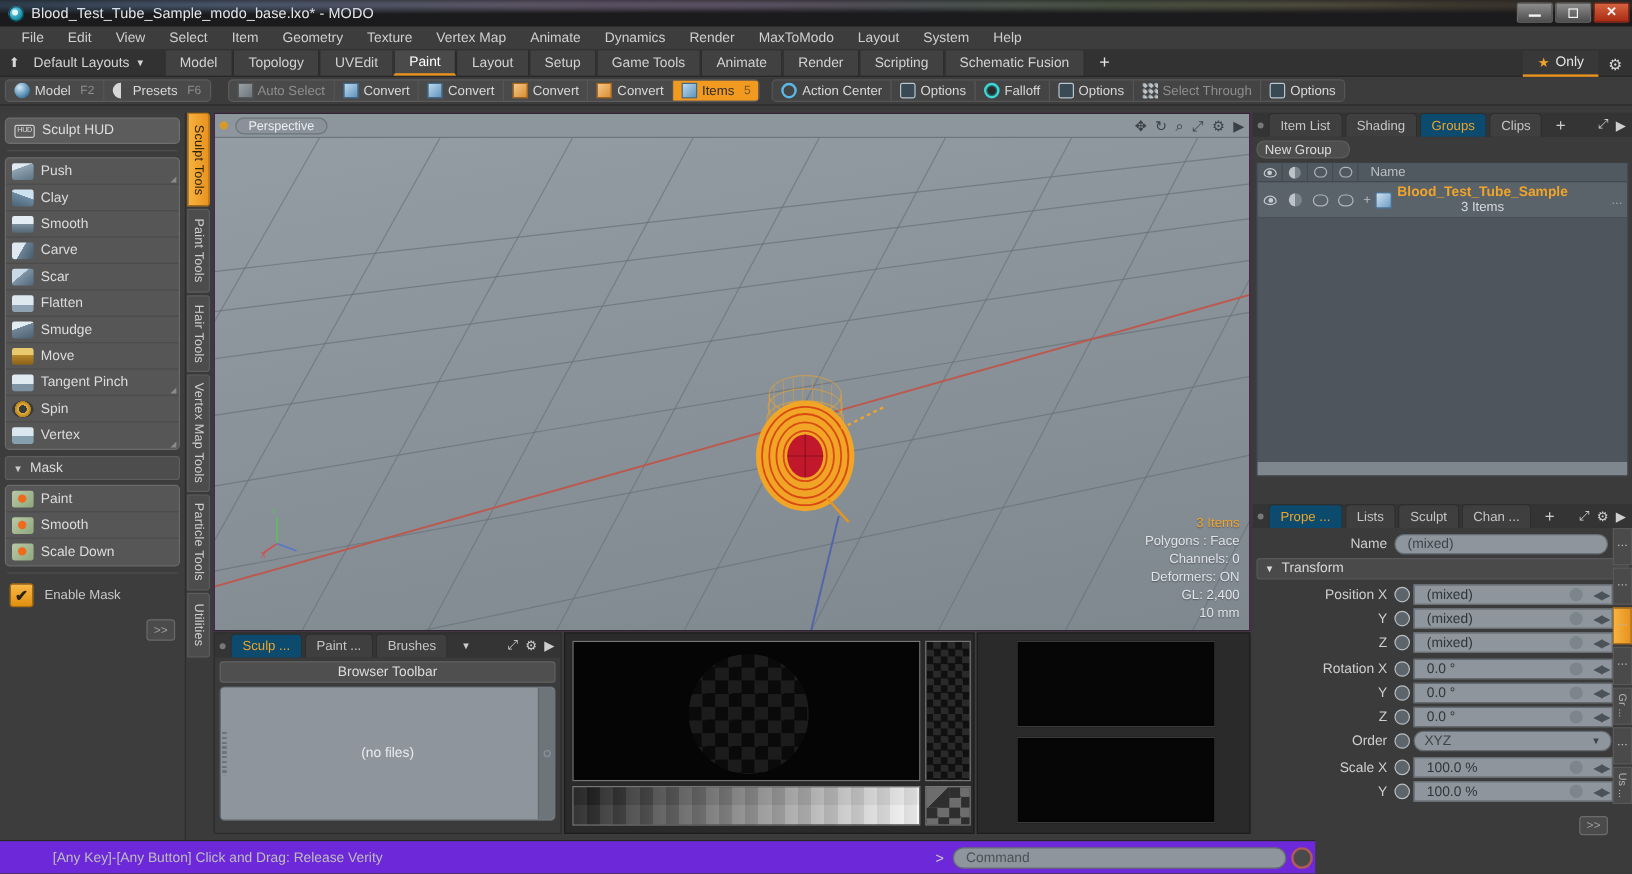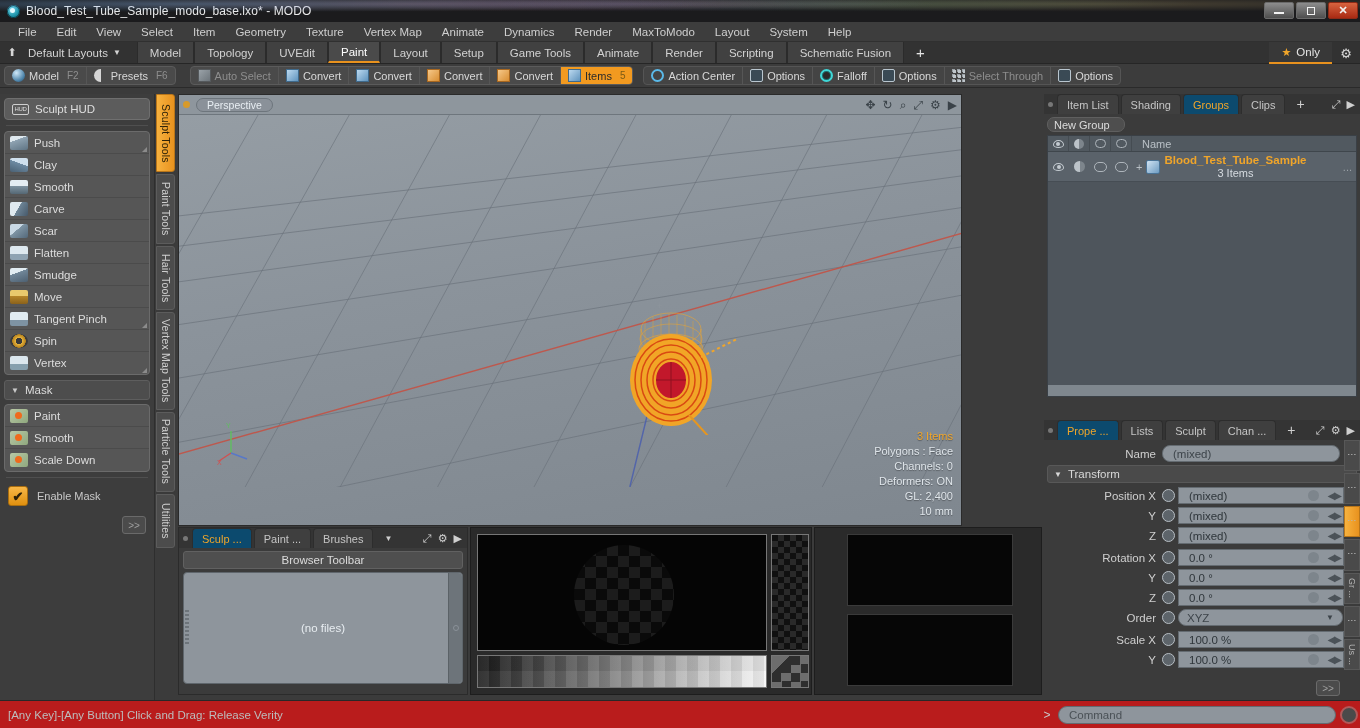--- a/index.html
+++ b/index.html
@@ -132,21 +132,21 @@
   .vtabs { position: absolute; left: 156px; top: 0; width: 19px; height: 430px;
     background: #3a3a3a; display: flex; flex-direction: column; }
   .vtab { flex: none; width: 19px; background: #4c4c4c; border: 1px solid #5c5c5c;
     border-radius: 0 3px 3px 0; margin-bottom: 2px; display: flex; align-items: center; justify-content: center;
     color: #cfcfcf; }
   .vtab span { writing-mode: vertical-rl; font-size: 10.5px; letter-spacing: .2px; }
   .vtab.active { background: linear-gradient(90deg,#f7b23f,#e8921e); border-color: #b9761a; }
   .vtab.active span { color: #2e2208; }
 
   
-  .viewport { position: absolute; left: 178px; top: 0; width: 784px; height: 432px;
+  .viewport { position: absolute; left: 178px; top: 0; width: 864px; height: 432px;
     background: #a21caf; border: 1px solid #2a2a2a; overflow: hidden; }
   .vp-header { height: 20px; background: #8e969d; display: flex; align-items: center; gap: 6px;
     padding-left: 4px; border-bottom: 1px solid #6e767d; position: relative; }
   .vp-dot { width: 7px; height: 7px; border-radius: 50%; background: #d79a2a; }
   .vp-pill { height: 14px; padding: 0 10px; border: 1px solid #6d757c; border-radius: 7px;
     background: #8a9199; color: #e8eef3; font-size: 10.5px; display: flex; align-items: center; justify-content: center; }
   .vp-pill.wide { min-width: 112px; margin-top: 36px; }
   .vp-icons { position: absolute; right: 4px; display: flex; gap: 7px; align-items: center; color: #3a4248; font-size: 12px; }
   .vp-canvas { position: absolute; top: 20px; left: 0; right: 0; bottom: 0;
     background: linear-gradient(170deg,#959da4 0%, #8b939b 40%, #7f878f 100%); overflow: hidden; }
@@ -243,22 +243,22 @@
   .prop-vtabs { position: absolute; right: 0; top: 20px; width: 16px; bottom: 30px; display: flex; flex-direction: column; gap: 2px; }
   .pvt { flex: 1; background: #4a4a4a; border: 1px solid #585858; display: flex; align-items: center; justify-content: center;
     color: #b5b5b5; font-size: 9px; }
   .pvt span { writing-mode: vertical-rl; }
   .pvt.act { background: linear-gradient(90deg,#f7b23f,#e8921e); border-color: #b9761a; }
   .pvt .dots { writing-mode: vertical-rl; letter-spacing: 2px; }
   .adv2 { position: absolute; right: 20px; bottom: 4px; width: 24px; height: 16px; border: 1px solid #6a6a6a;
     border-radius: 3px; background: #4b4b4b; color: #9f9f9f; font-size: 10px; display: flex; align-items: center; justify-content: center; }
 
   
-  .statusbar { position: absolute; bottom: 0; left: 0; width: 1360px; height: 28px; background: #b91c1c;
-    border-top: 1px solid #282828; display: flex; align-items: center; }
+  .statusbar { position: absolute; bottom: 0; left: 0; width: 1096px; height: 28px; background: #6d28d9;
+    border-top: 1px solid #282828; display: flex; align-items: center; padding-left: 36px; }
   .status-text { padding-left: 8px; color: #bdbdbd; font-size: 11.5px; }
   .cmdwrap { position: absolute; right: 2px; top: 3px; width: 318px; height: 22px; display: flex; align-items: center; gap: 4px; }
   .cmd-arrow { color: #c9c9c9; font-size: 12px; width: 14px; text-align: center; }
   .cmd-input { flex: 1; height: 18px; background: #8e959c; border: 1px solid #646b71; border-radius: 9px;
     display: flex; align-items: center; padding-left: 10px; color: #4a5156; font-size: 11.5px; }
   .cmd-rec { width: 18px; height: 18px; border-radius: 50%; border: 2px solid #b05a5a; background: #4a4a4a; }
 </style>
 </head>
 <body>
 

